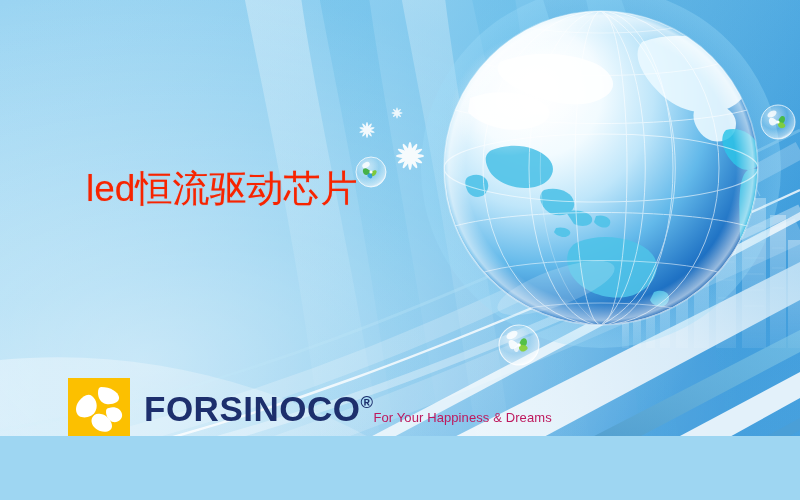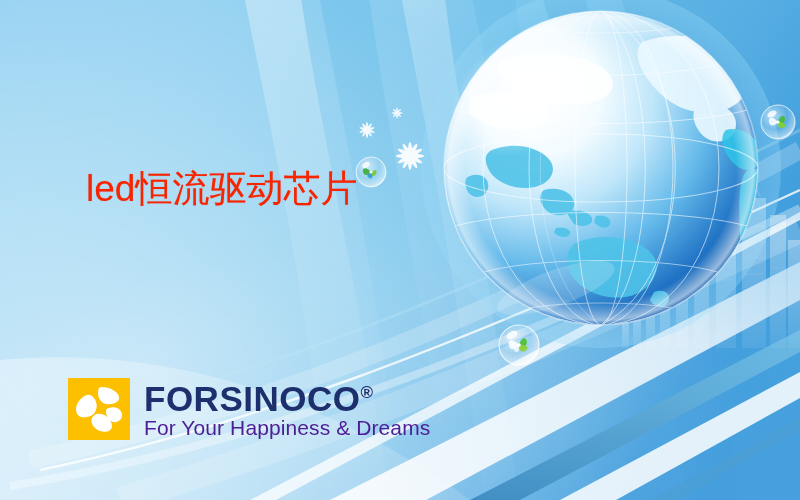--- a/index.html
+++ b/index.html
@@ -1,50 +1,50 @@
 <!DOCTYPE html>
 <html><head>
 <meta charset="utf-8">
 <style>
   html,body{margin:0;padding:0;}
   body{
     width:800px;height:500px;overflow:hidden;
     font-family:"Liberation Sans","DejaVu Sans",sans-serif;
     background:#9ed6f2;
   }
-  #stage{position:relative;width:800px;height:500px;overflow:hidden;}
+  #stage{position:relative;width:800px;height:436px;overflow:hidden;}
   #stage svg.layer{position:absolute;left:0;top:0;width:800px;height:500px;display:block;}
 
   
   .headline{
     position:absolute;left:86px;top:160px;width:420px;
     color:#f72400;
     font-size:37px;line-height:58px;font-weight:400;
     letter-spacing:0px;
     white-space:nowrap;
     text-shadow:0 0 1px rgba(247,36,0,.35);
   }
   .headline .l2{display:block;padding-left:14px;}
 
   
   .logo-lockup{position:absolute;left:68px;top:378px;display:flex;align-items:center;}
   .logo-mark{
     width:62px;height:62px;background:#fcc000;
     position:relative;flex:0 0 auto;
   }
   .logo-mark svg{position:absolute;left:0;top:0;width:62px;height:62px;}
-  .logo-text{margin-left:14px;display:flex;flex-direction:column;justify-content:center;}
+  .logo-text{margin-left:14px;display:flex;flex-direction:row;justify-content:center;}
   .brand{
     color:#1d2f6d;font-weight:bold;font-size:35px;line-height:36px;
     letter-spacing:0.5px;white-space:nowrap;
     font-family:"Liberation Sans","DejaVu Sans",sans-serif;
   }
   .brand .reg{font-size:17px;vertical-align:super;line-height:1;}
   .tagline{
-    color:#4c1d95;font-size:21px;line-height:20px;margin-top:1px;
+    color:#be185d;font-size:13px;line-height:20px;margin-top:17px;
     white-space:nowrap;letter-spacing:0.1px;
   }
 </style>
 </head>
 <body>
 
 <div id="stage">
 
   <svg class="layer" viewBox="0 0 800 500" preserveAspectRatio="none">
     <defs>

